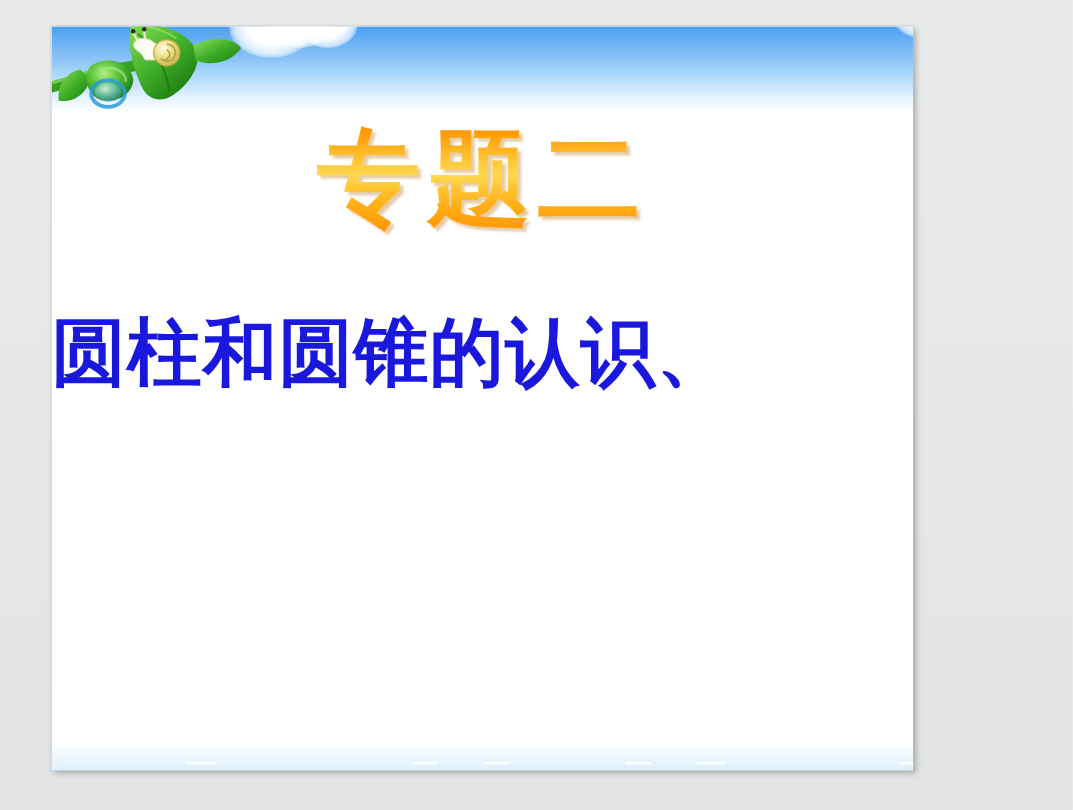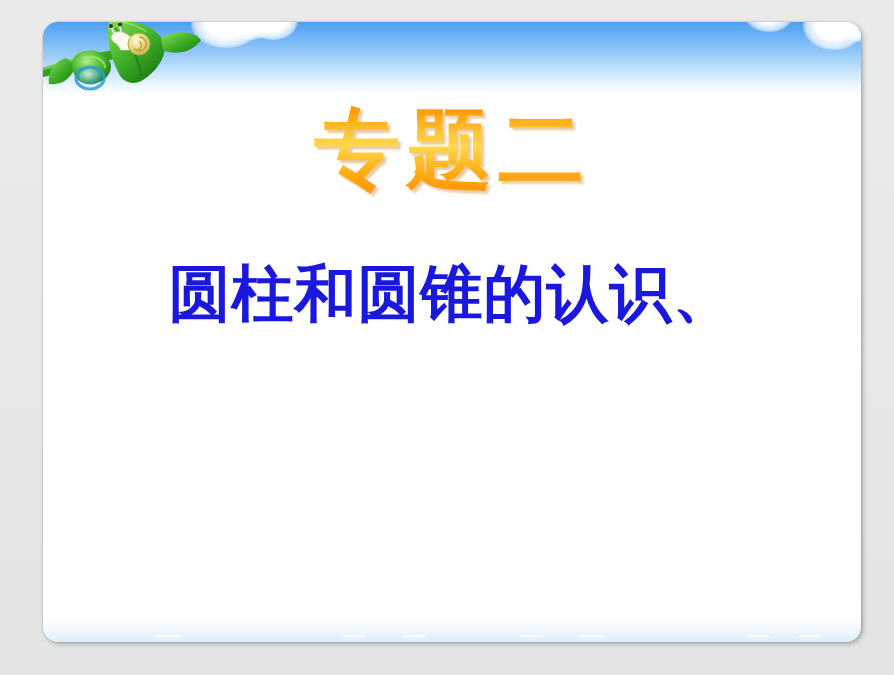--- a/index.html
+++ b/index.html
@@ -20,26 +20,25 @@
     width: 894px;
     height: 675px;
     background: linear-gradient(180deg, #e9eaea 0%, #e6e7e7 55%, #e2e3e3 100%);
   }
 
   
   #slide {
     position: absolute;
     left: 43px;
     top: 22px;
-    width: 818px;
+    width: 718px;
     height: 620px;
     background: #ffffff;
     box-shadow: 2px 2px 5px rgba(0,0,0,0.26), 0 0 0 1px rgba(0,0,0,0.07);
     overflow: hidden;
-    border-radius: 15px;
   }
 
   
   .sky-banner {
     position: absolute;
     left: 0;
     top: 0;
     width: 100%;
     height: 72px;
     background: linear-gradient(180deg,
@@ -100,21 +99,20 @@
     filter: drop-shadow(3px 3px 1px rgba(190,120,20,0.38));
     white-space: nowrap;
   }
 
   
   .subtitle-block {
     position: absolute;
     left: 0;
     right: 0;
     top: 228px;
-    text-align: center;
   }
   .subtitle-line {
     font-family: "DejaVu Serif", "Liberation Serif", serif;
     font-weight: bold;
     font-size: 62px;
     line-height: 1.42;
     color: #1a18dd;
     letter-spacing: 1px;
     white-space: nowrap;
   }

